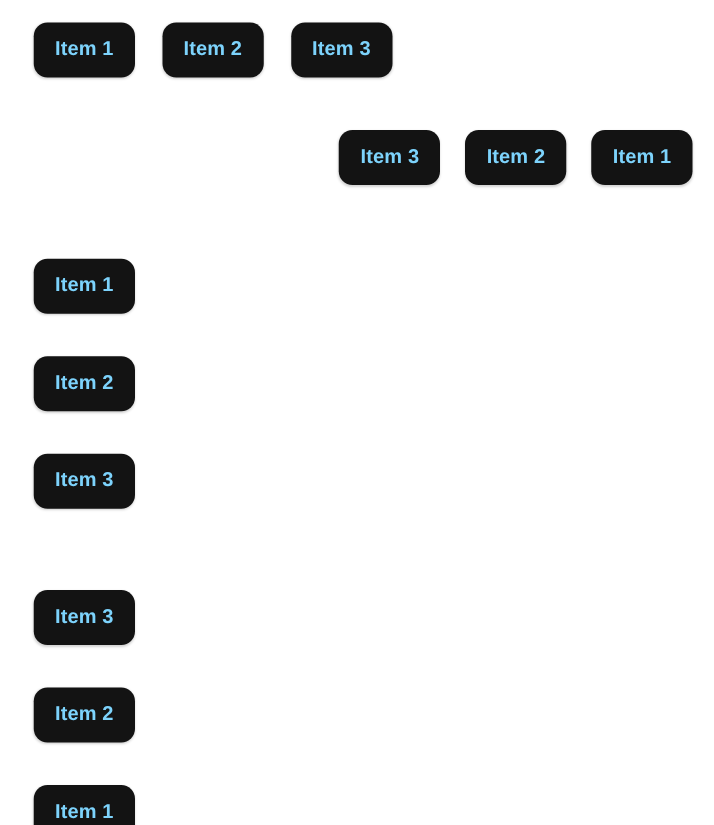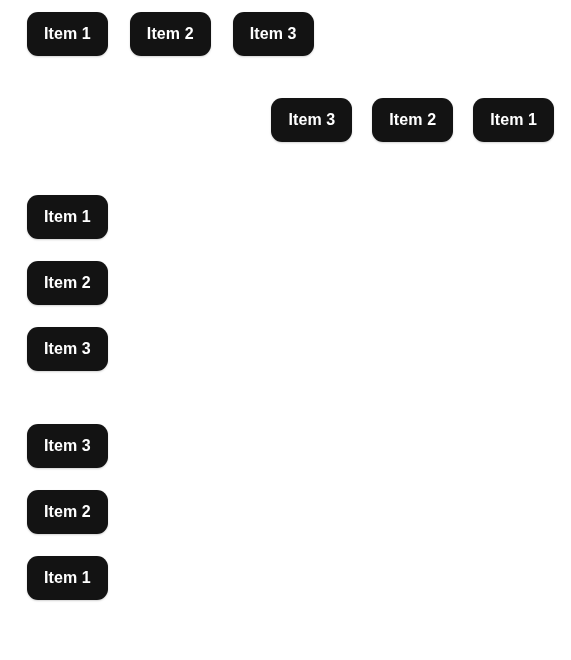--- a/index.html
+++ b/index.html
@@ -70,29 +70,30 @@
   .chip {
     display: inline-flex;
     align-items: center;
     justify-content: center;
     box-sizing: border-box;
     height: 44px;
     padding: 0 17px;
     border: none;
     border-radius: 11px;
     background: #131313;
-    color: #ffffff;
+    color: #7dd3fc;
     font-family: "Liberation Sans", sans-serif;
     font-size: 16px;
     font-weight: bold;
     line-height: 1;
     letter-spacing: 0.1px;
     white-space: nowrap;
     cursor: pointer;
     box-shadow: 0 1px 2px rgba(0,0,0,0.18);
+    margin-top: 12px;
   }
 </style>
 </head>
 <body>
 
 <div class="page">
 
   <div class="flex-group group-row">
     <button class="chip">Item 1</button>
     <button class="chip">Item 2</button>

